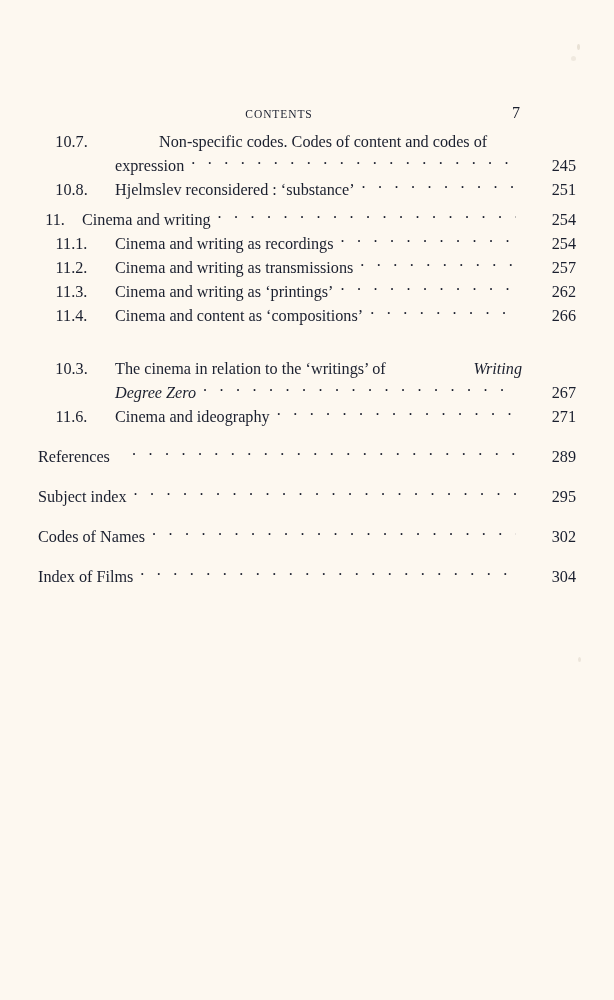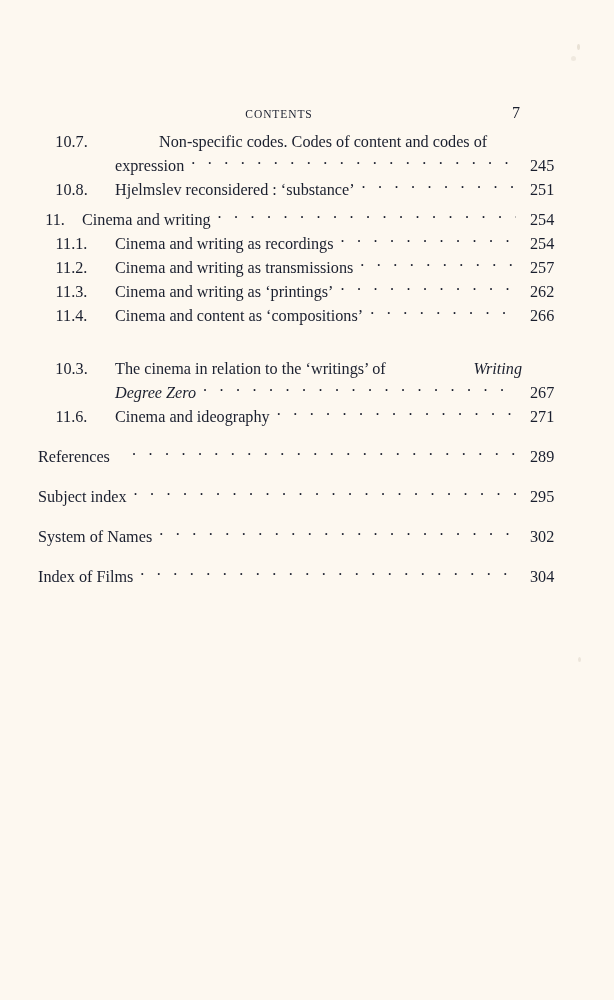--- a/index.html
+++ b/index.html
@@ -94,21 +94,21 @@
     left: 0;
     bottom: 0.02em;
     letter-spacing: 4.2px;
     font-size: 16.2px;
     color: #1a1f2e;
     white-space: nowrap;
   }
   .folio {
     flex: 0 0 auto;
     width: 46px;
-    text-align: left;
+    text-align: right;
     padding-left: 8px;
     font-size: 16.2px;
   }
 
   
   .entry.cont-first .label {
     flex: 1 1 auto;
     display: flex;
     justify-content: space-between;
     white-space: nowrap;
@@ -238,21 +238,21 @@
 
     <div class="entry lvl-back" style="margin-top:16px;">
       <span class="num"></span>
       <span class="label">Subject  index</span>
       <span class="leader"></span>
       <span class="folio">295</span>
     </div>
 
     <div class="entry lvl-back" style="margin-top:16px;">
       <span class="num"></span>
-      <span class="label">System of Names</span>
+      <span class="label">Codes of Names</span>
       <span class="leader"></span>
       <span class="folio">302</span>
     </div>
 
     <div class="entry lvl-back" style="margin-top:16px;">
       <span class="num"></span>
       <span class="label">Index of Films</span>
       <span class="leader"></span>
       <span class="folio">304</span>
     </div>

